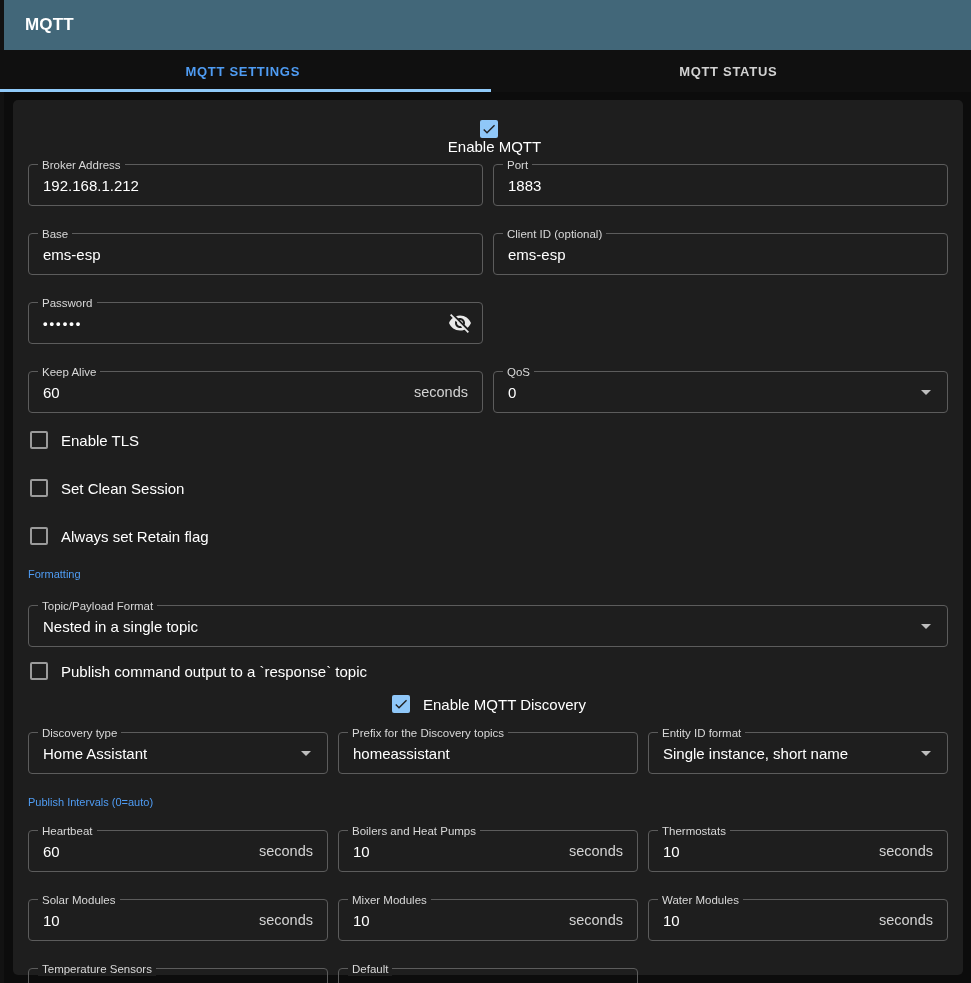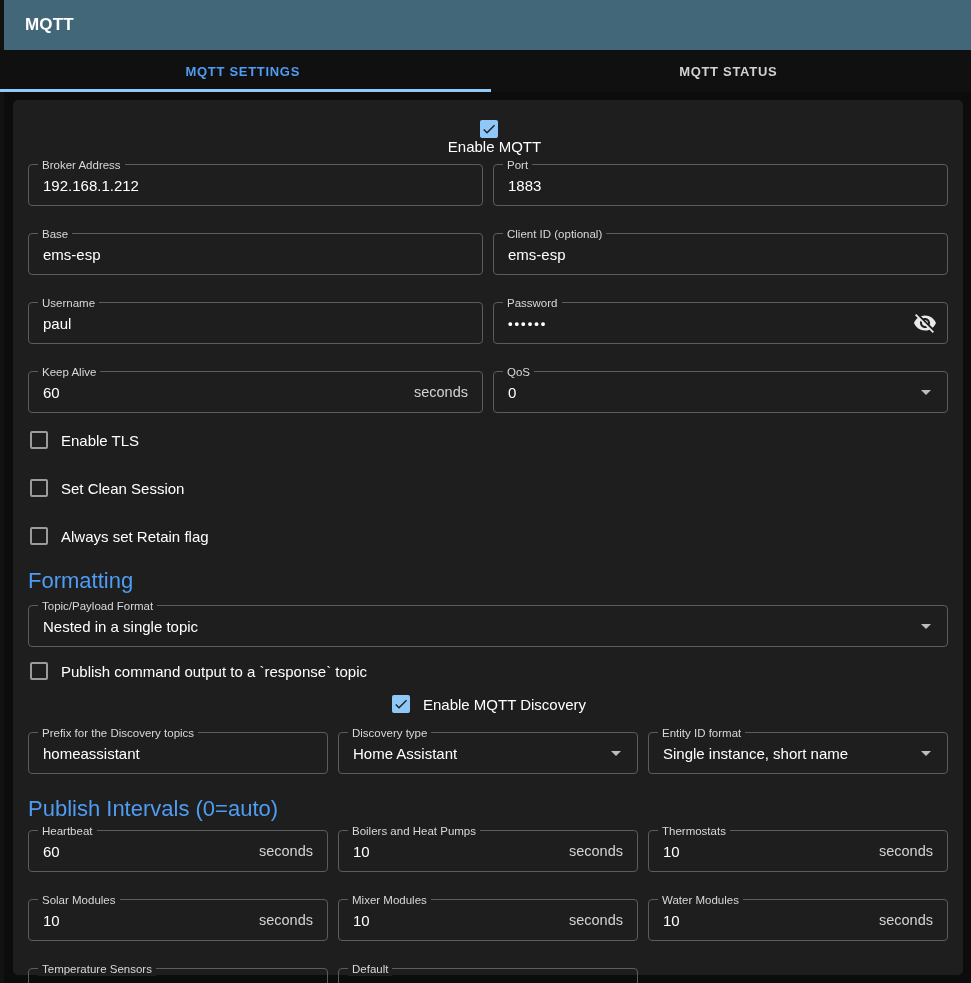--- a/index.html
+++ b/index.html
@@ -37,21 +37,21 @@
   .flabel { position:absolute; top:-7px; left:9px; font-size:11.5px; line-height:14px;
             color:#d8d8d8; background:#1e1e1e; padding:0 4px; white-space:nowrap; }
   .fvalue { color:#ffffff; font-size:15px; flex:1; white-space:nowrap; overflow:hidden; }
   .fvalue.dots { letter-spacing:2px; font-size:13px; font-weight:700; }
   .fsuffix { color:#d4d4d4; font-size:14.5px; margin-left:8px; }
   .select-arrow { width:0; height:0; border-left:5px solid transparent; border-right:5px solid transparent;
                   border-top:5px solid #bdbdbd; margin-left:8px; margin-right:2px; flex:0 0 auto; }
   .eye-icon { width:24px; height:24px; margin-right:-4px; flex:0 0 auto; cursor:pointer; }
   .eye-icon svg { width:24px; height:24px; fill:#e9e9e9; }
 
-  .section-title { color:#4f9cf3; font-size:22px; font-weight:400; height:20px; }
+  .section-title { color:#4f9cf3; font-size:11px; font-weight:400; height:20px; }
 
   
   .mt-enable   { margin-top:20px;flex-direction:column; }
   .row-first   { margin-top:20px; }
   .row-next    { margin-top:27px; }
   .cbgroup     { margin-top:15px; }
   .cbgroup .cbrow + .cbrow { margin-top:24px; }
   .mt-format-title { margin-top:20px; }
   .mt-topic    { margin-top:17px; }
   .mt-resp     { margin-top:12px; }
@@ -107,24 +107,20 @@
       <span class="fvalue">ems-esp</span>
     </div>
     <div class="field">
       <span class="flabel">Client ID (optional)</span>
       <span class="fvalue">ems-esp</span>
     </div>
   </div>
 
   <div class="grid2 row-next">
     <div class="field">
-      <span class="flabel">Username</span>
-      <span class="fvalue">paul</span>
-    </div>
-    <div class="field">
       <span class="flabel">Password</span>
       <span class="fvalue dots">••••••</span>
       <span class="eye-icon">
         <svg viewBox="0 0 24 24">
             <path d="M12 7c2.76 0 5 2.24 5 5 0 .65-.13 1.26-.36 1.83l2.92 2.92c1.51-1.26 2.7-2.89 3.43-4.75-1.73-4.39-6-7.5-11-7.5-1.4 0-2.74.25-3.98.7l2.16 2.16C10.74 7.13 11.35 7 12 7zM2 4.27l2.28 2.28.46.46C3.08 8.3 1.78 10.02 1 12c1.73 4.39 6 7.5 11 7.5 1.55 0 3.03-.3 4.38-.84l.42.42L19.73 22 21 20.73 3.27 3 2 4.27zM7.53 9.8l1.55 1.55c-.05.21-.08.43-.08.65 0 1.66 1.34 3 3 3 .22 0 .44-.03.65-.08l1.55 1.55c-.67.33-1.41.53-2.2.53-2.76 0-5-2.24-5-5 0-.79.2-1.53.53-2.2zm4.31-.78 3.15 3.15.02-.16c0-1.66-1.34-3-3-3l-.17.01z"></path>
           </svg>
       </span>
     </div>
   </div>
 
@@ -173,29 +169,29 @@
     <span class="cb checked">
       <svg viewBox="0 0 24 24">
           <path d="M9 16.2 4.8 12l-1.4 1.4L9 19 21 7l-1.4-1.4z" fill="#1e1e1e"></path>
         </svg>
     </span>
     <span class="cblabel">Enable MQTT Discovery</span>
   </div>
 
   <div class="grid3 mt-discrow">
     <div class="field">
-      <span class="flabel">Prefix for the Discovery topics</span>
-      <span class="fvalue">homeassistant</span>
-    </div>
-    <div class="field">
       <span class="flabel">Discovery type</span>
       <span class="fvalue">Home Assistant</span>
       <span class="select-arrow"></span>
     </div>
     <div class="field">
+      <span class="flabel">Prefix for the Discovery topics</span>
+      <span class="fvalue">homeassistant</span>
+    </div>
+    <div class="field">
       <span class="flabel">Entity ID format</span>
       <span class="fvalue">Single instance, short name</span>
       <span class="select-arrow"></span>
     </div>
   </div>
 
   <h2 class="section-title mt-int-title">Publish Intervals (0=auto)</h2>
 
   <div class="grid3 mt-int-row1">
     <div class="field">

